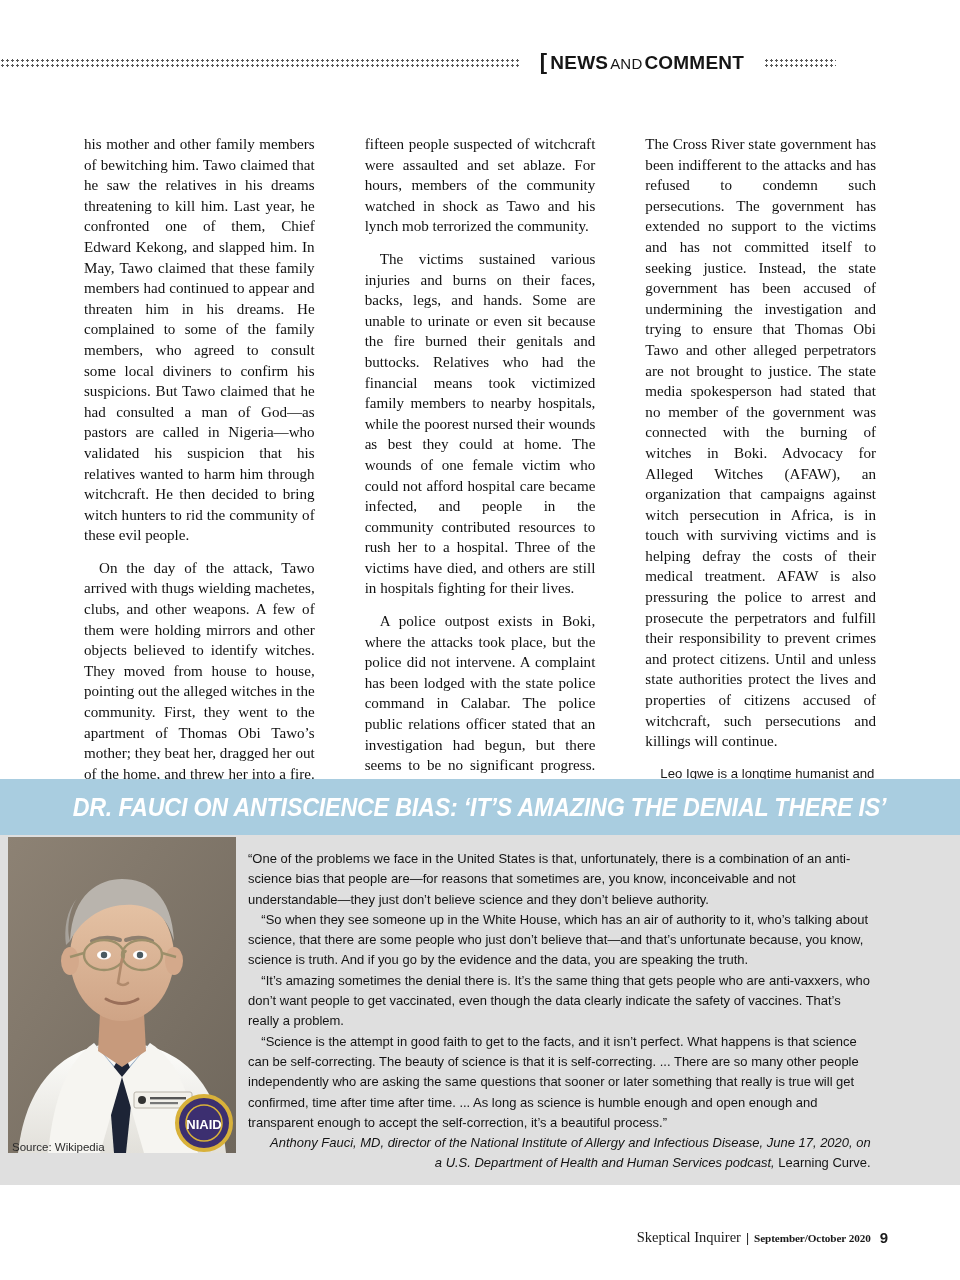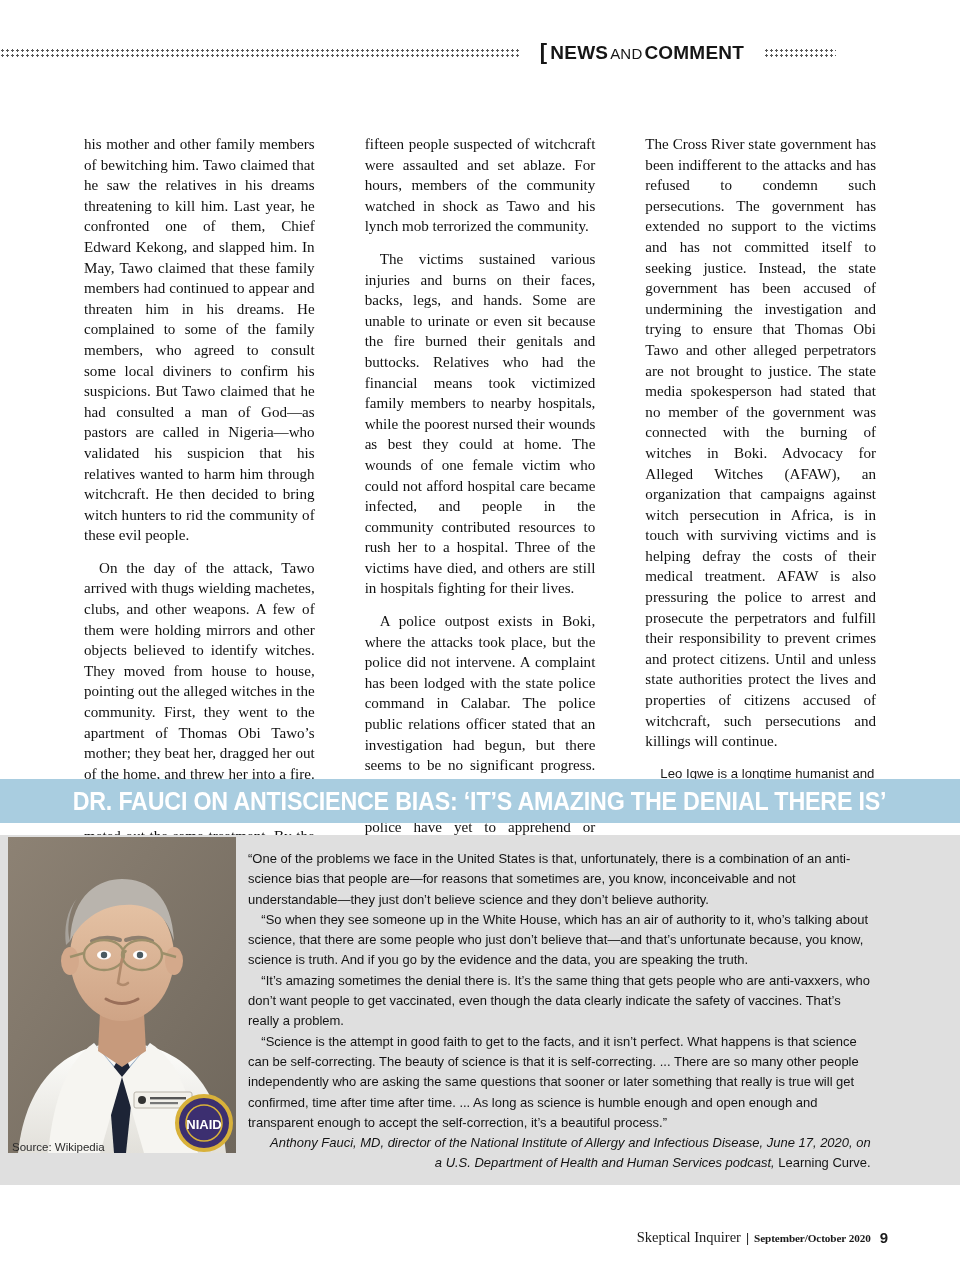--- a/index.html
+++ b/index.html
@@ -12,21 +12,21 @@
     height: 1280px;
     position: relative;
     font-family: "Liberation Serif", serif;
     overflow: hidden;
   }
 
   
   .runhead {
     position: absolute;
     left: 0;
-    top: 34px;
+    top: 44px;
     width: 836px;
     height: 36px;
     display: flex;
     align-items: center;
     text-align: right;
   }
   .dotrule {
     flex: 1 1 auto;
     height: 10px;
     background-image:
@@ -95,25 +95,26 @@
     position: absolute;
     left: 0;
     top: 779px;
     width: 960px;
     height: 406px;
   }
   .banner {
     position: absolute;
     left: 0; top: 0;
     width: 960px;
-    height: 44px;
+    height: 56px;
     background: #a9cde0;
     display: flex;
     align-items: center;
     justify-content: center;
+    font-style: italic;
   }
   .banner-title {
     font-family: "Liberation Sans", sans-serif;
     font-weight: bold;
     font-size: 25px;
     color: #ffffff;
     letter-spacing: -0.2px;
     transform: scaleX(.93);
     transform-origin: center;
     white-space: nowrap;

